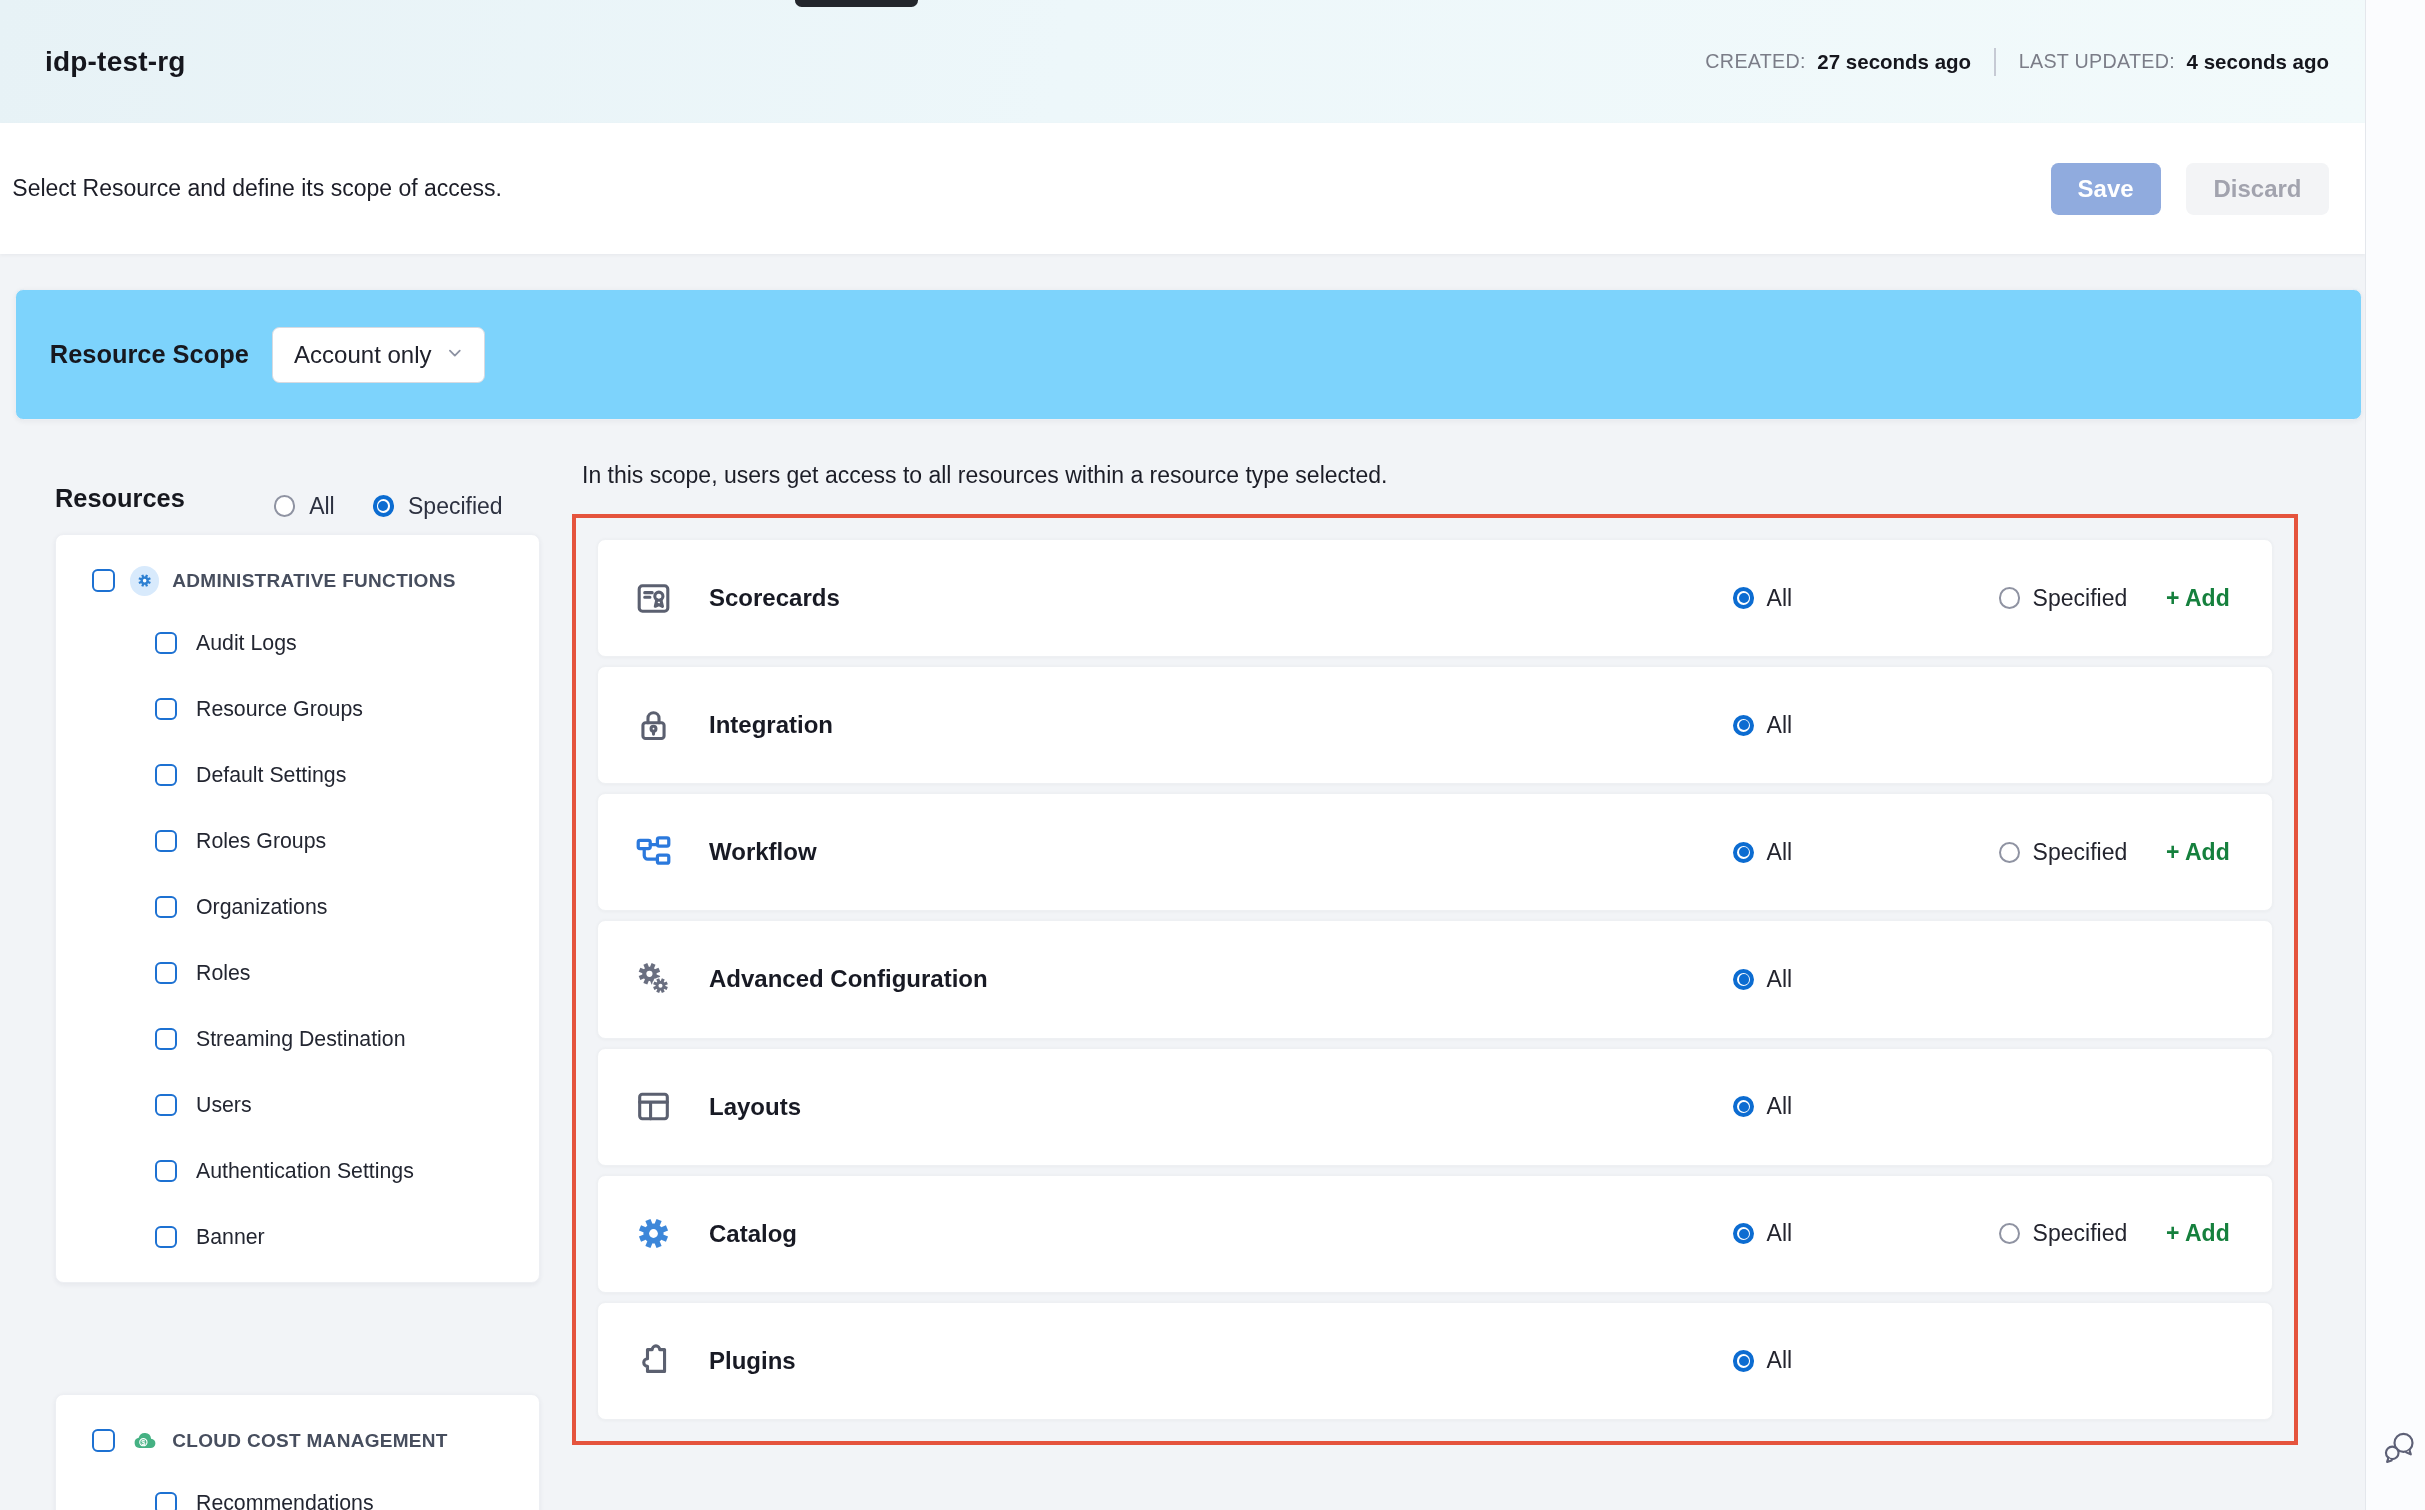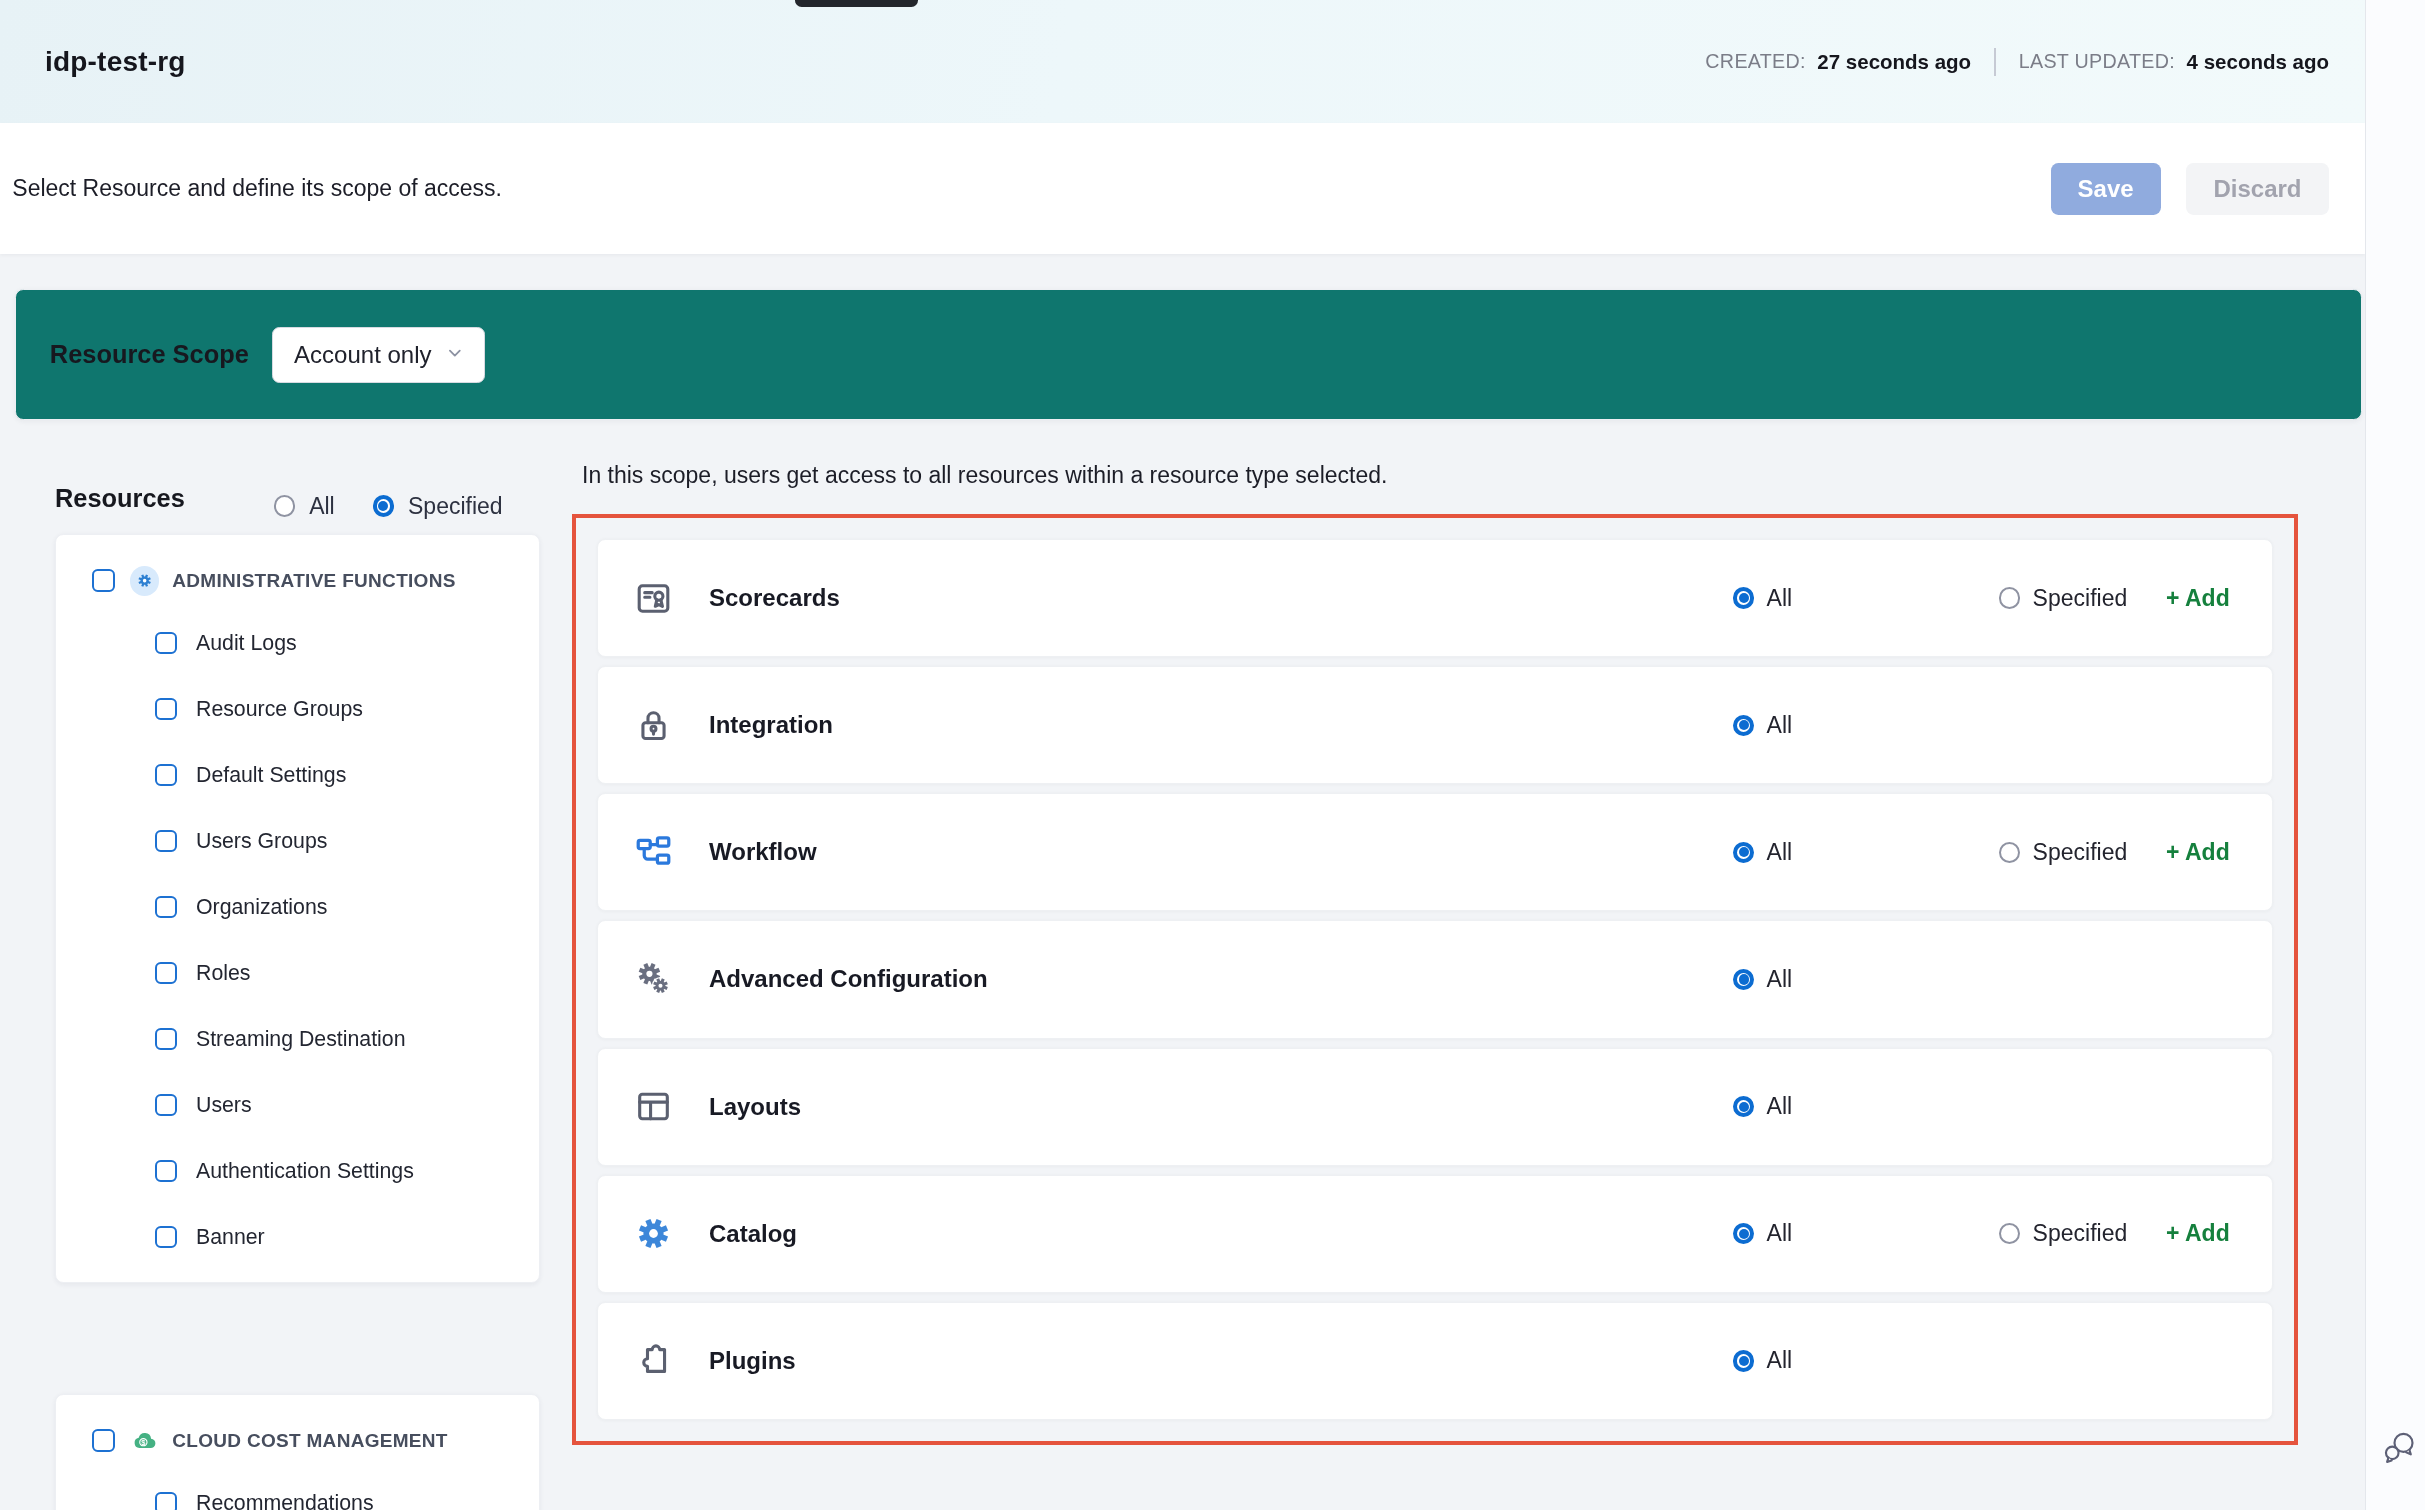--- a/index.html
+++ b/index.html
@@ -20,21 +20,21 @@
   
   .sub{position:absolute;left:0;top:123px;width:2365px;height:131px;background:#fff;
        display:flex;align-items:center;box-shadow:0 1.6px 4.1px rgba(20,20,40,.05);}
   .sub .desc{margin-left:12.3px;font-size:23px;color:#1c1d27;}
   .actions{margin-left:auto;margin-right:36px;display:flex;gap:25.4px;}
   .btn{border:none;border-radius:7.4px;font-family:inherit;font-size:24px;font-weight:700;
        height:52px;cursor:pointer;}
   .btn.save{width:110px;background:#90abde;color:#ffffff;}
   .btn.discard{width:143px;background:#f3f4f6;color:#a2a3ae;}
   
-  .card{background:#0f766e;border:0.8px solid #edeff3;border-radius:8.2px;
+  .card{background:#7dd3fc;border:0.8px solid #edeff3;border-radius:8.2px;
         box-shadow:0 1.6px 4.9px rgba(40,41,61,.05);box-sizing:border-box;}
   .scope{position:absolute;left:14.8px;top:289px;width:2347px;height:131px;
          display:flex;align-items:center;padding-left:34px;}
   .scope h2{margin:0;font-size:25.4px;font-weight:700;color:#17181f;}
   .dd{margin-left:23px;display:flex;align-items:center;gap:13px;height:56px;padding:0 19.7px 0 21.3px;
       background:#fff;border:1.3px solid #d7dae1;border-radius:7.4px;cursor:pointer;font-family:inherit;}
   .dd .ddtext{font-size:24px;color:#20222c;}
   .dd svg{width:19.7px;height:19.7px;}
   
   .res-head{position:absolute;left:55px;top:484px;height:44px;display:flex;}
@@ -161,21 +161,21 @@
         <div class="gitem">
           <span class="cb"></span>
       <span class="ilabel">Resource Groups</span>
         </div>
         <div class="gitem">
           <span class="cb"></span>
       <span class="ilabel">Default Settings</span>
         </div>
         <div class="gitem">
           <span class="cb"></span>
-      <span class="ilabel">Users Groups</span>
+      <span class="ilabel">Roles Groups</span>
         </div>
         <div class="gitem">
           <span class="cb"></span>
       <span class="ilabel">Organizations</span>
         </div>
         <div class="gitem">
           <span class="cb"></span>
       <span class="ilabel">Roles</span>
         </div>
         <div class="gitem">

